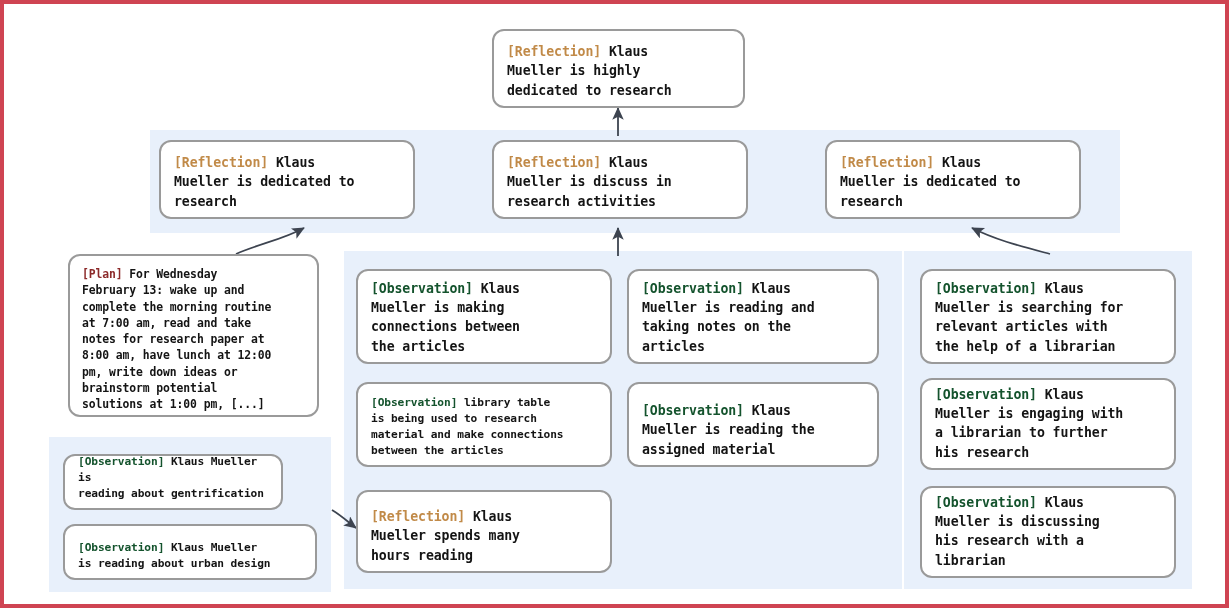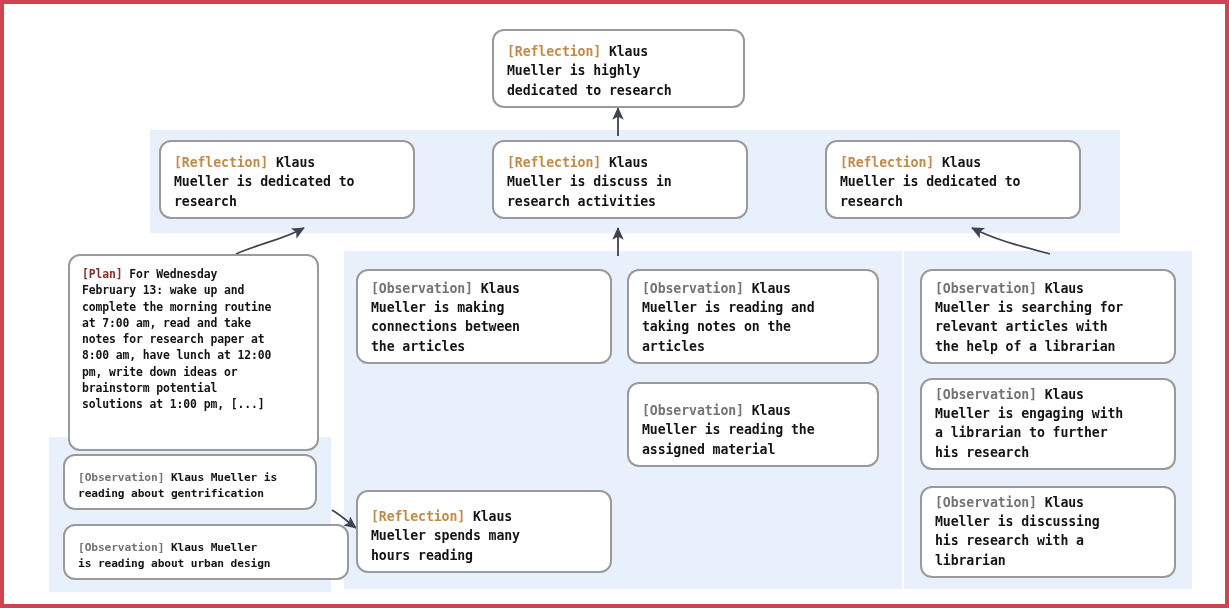--- a/index.html
+++ b/index.html
@@ -50,21 +50,21 @@
   }
   .node.small .txt {
     font-size: 11.2px;
     line-height: 1.44;
   }
   .node.plan .txt {
     font-size: 11.4px;
     line-height: 1.43;
   }
   .tag-reflection { color: #c18a48; font-weight: bold; }
-  .tag-observation { color: #737373; font-weight: bold; }
+  .tag-observation { color: #14532d; font-weight: bold; }
   .tag-plan { color: #8c2a2a; font-weight: bold; }
 
   
   #arrows {
     position: absolute;
     left: 0; top: 0;
     width: 1229px;
     height: 608px;
     z-index: 2;
     pointer-events: none;
@@ -132,49 +132,55 @@
 Mueller is discuss in
 research activities</span></div>
   </div>
 
   <div class="node" style="left:821px; top:136px; width:256px; height:79px;">
     <div class="txt"><span class="tag-reflection">[Reflection]</span><span> Klaus
 Mueller is dedicated to
 research</span></div>
   </div>
 
-  <div class="node plan" style="left:64px; top:250px; width:251px; height:197px; align-items:flex-start; padding-top:10px;padding-left:12px;">
+  <div class="node plan" style="left:64px; top:250px; width:251px; height:163px; align-items:flex-start; padding-top:10px;padding-left:12px;">
     <div class="txt"><span class="tag-plan">[Plan]</span><span> For Wednesday
 February 13: wake up and
 complete the morning routine
 at 7:00 am, read and take
 notes for research paper at
 8:00 am, have lunch at 12:00
 pm, write down ideas or
 brainstorm potential
 solutions at 1:00 pm, [...]</span></div>
   </div>
 
-  <div class="node small" style="left:59px; top:450px; width:254px; height:56px;">
+  <div class="node small" style="left:59px; top:450px; width:220px; height:56px;">
     <div class="txt"><span class="tag-observation">[Observation]</span><span> Klaus Mueller is
 reading about gentrification</span></div>
   </div>
 
-  <div class="node small" style="left:59px; top:520px; width:286px; height:56px;">
+  <div class="node small" style="left:59px; top:520px; width:254px; height:56px;">
     <div class="txt"><span class="tag-observation">[Observation]</span><span> Klaus Mueller
 is reading about urban design</span></div>
   </div>
 
   <div class="node" style="left:352px; top:265px; width:256px; height:95px;">
     <div class="txt"><span class="tag-observation">[Observation]</span><span> Klaus
 Mueller is making
 connections between
 the articles</span></div>
   </div>
 
+  <div class="node small" style="left:352px; top:378px; width:256px; height:85px;">
+    <div class="txt"><span class="tag-observation">[Observation]</span><span> library table
+is being used to research
+material and make connections
+between the articles</span></div>
+  </div>
 
   <div class="node" style="left:352px; top:486px; width:256px; height:83px;">
     <div class="txt"><span class="tag-reflection">[Reflection]</span><span> Klaus
 Mueller spends many
 hours reading</span></div>
   </div>
 
   <div class="node" style="left:623px; top:265px; width:252px; height:95px;">
     <div class="txt"><span class="tag-observation">[Observation]</span><span> Klaus
 Mueller is reading and

